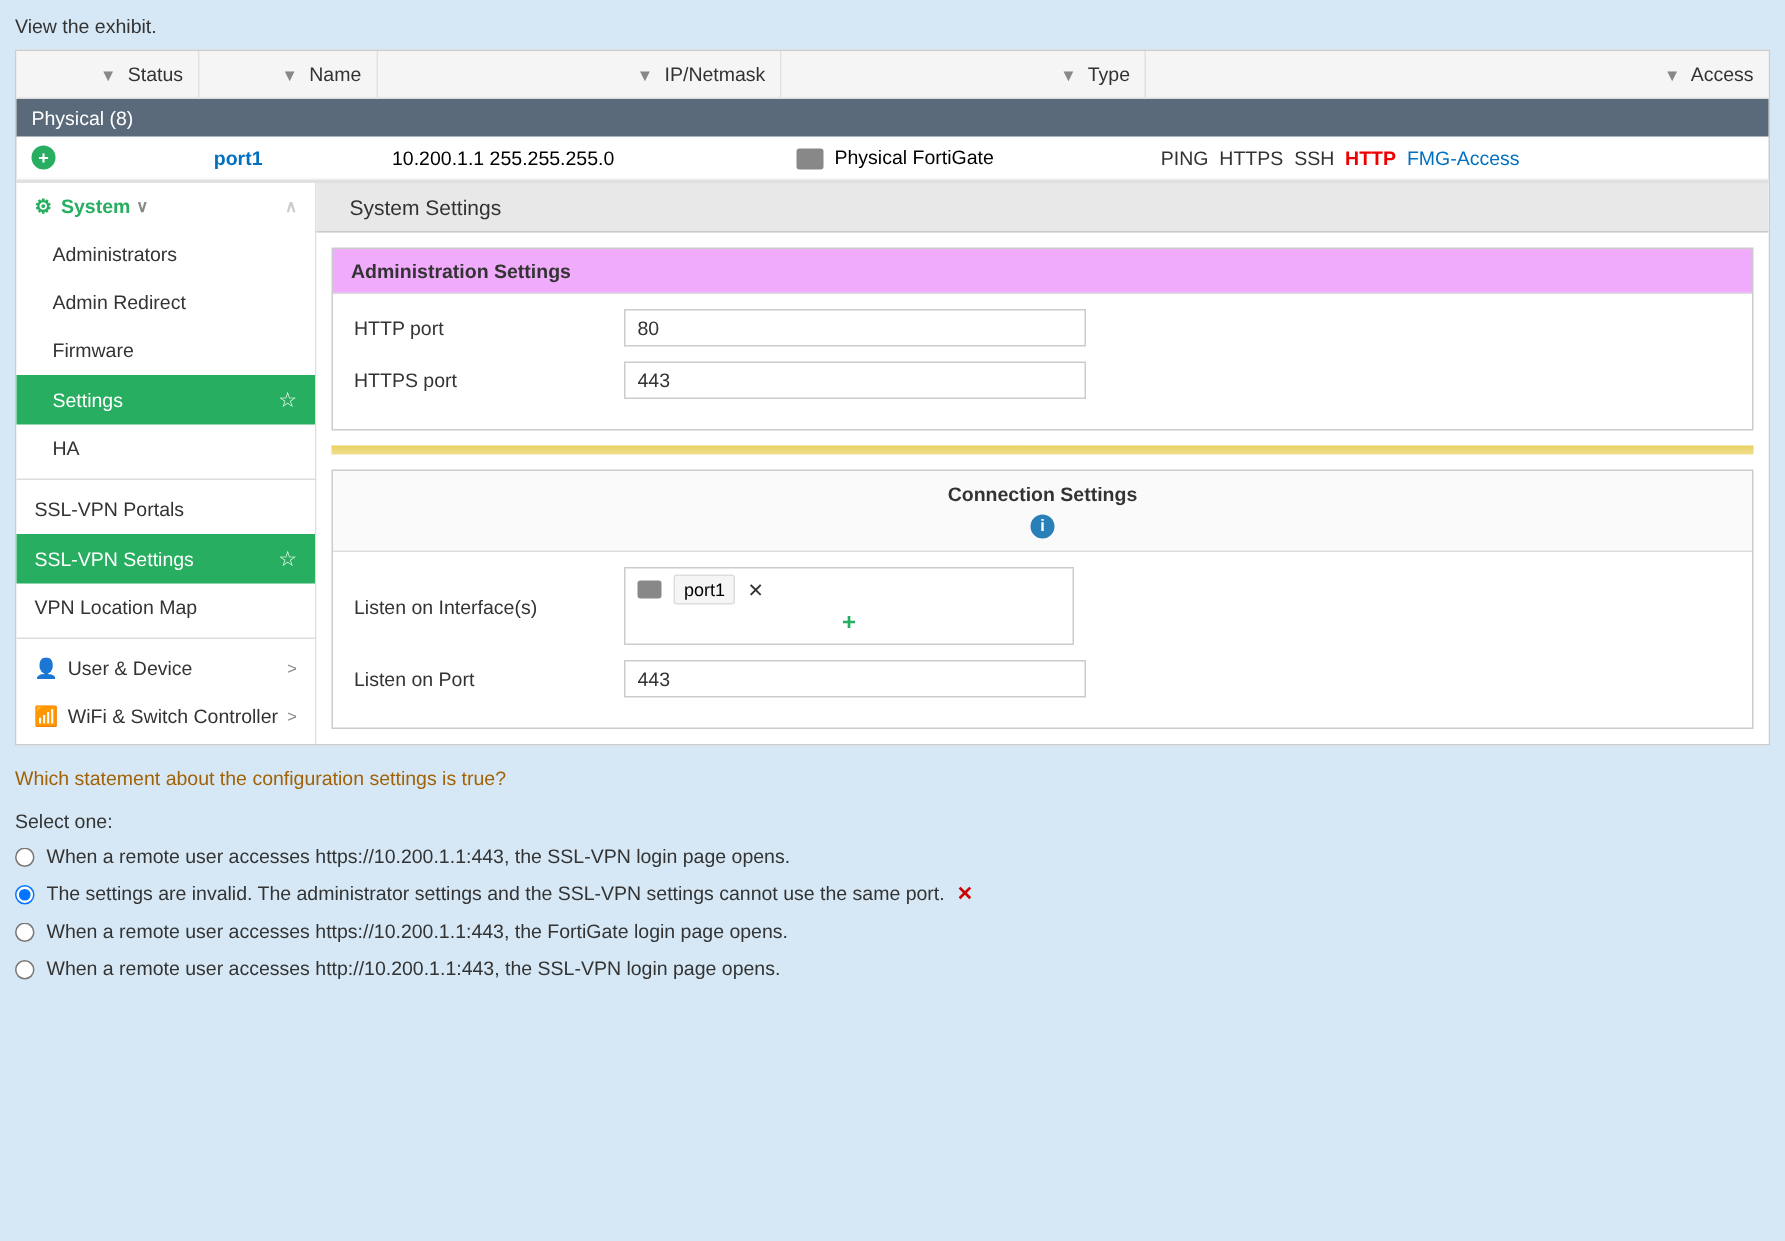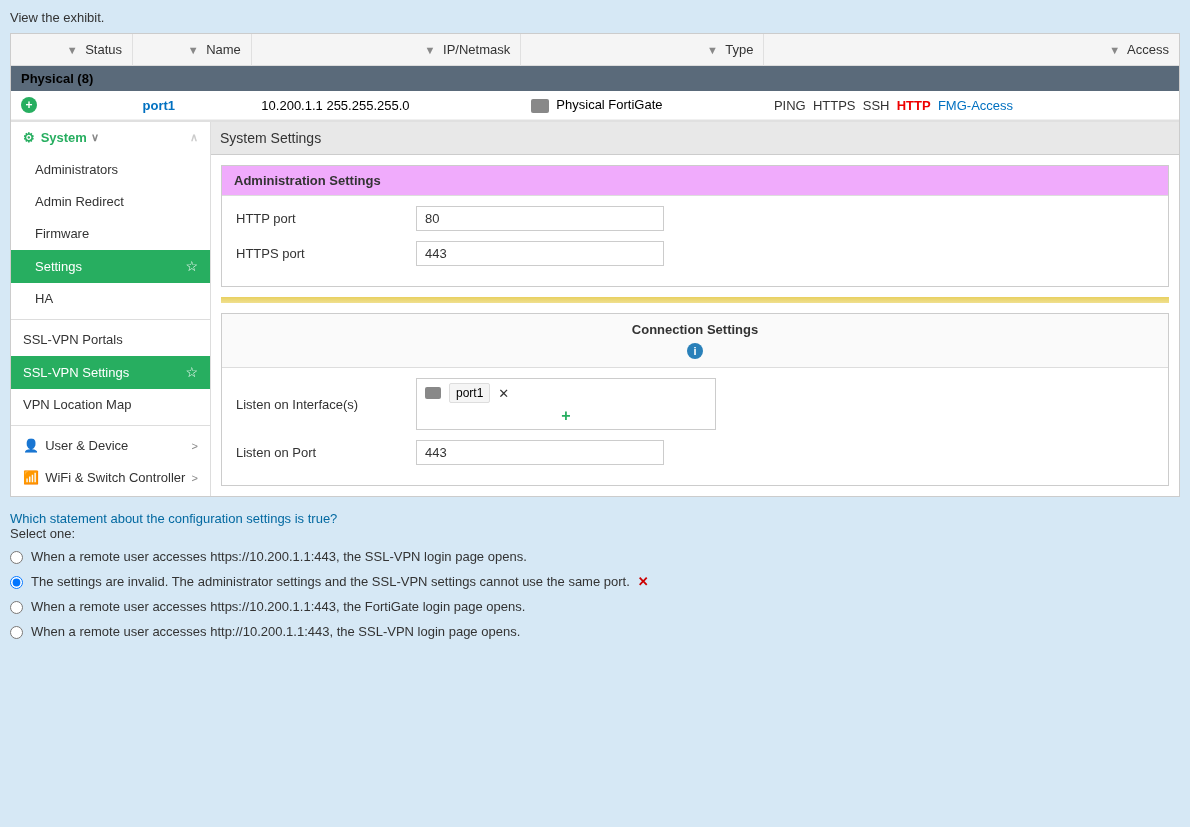--- a/index.html
+++ b/index.html
@@ -139,21 +139,21 @@
 
     
     .content-panel {
       flex: 1;
       padding: 0;
       background: white;
     }
 
     .panel-title {
       background: #e8e8e8;
-      padding: 8px 9px;
+      padding: 8px 22px;
       font-size: 14px;
       font-weight: normal;
       color: #333;
       border-bottom: 1px solid #ccc;
     }
 
     .section-box {
       border: 1px solid #ccc;
       margin: 10px;
     }
@@ -177,21 +177,21 @@
       width: 180px;
       color: #333;
       font-size: 13px;
     }
     .form-value {
       flex: 1;
     }
     .form-input {
       border: 1px solid #ccc;
       padding: 4px 8px;
-      width: 248px;
+      width: 308px;
       font-size: 13px;
       color: #333;
     }
 
     
     .toggle-switch {
       display: inline-block;
       width: 34px;
       height: 18px;
       background: #aaa;
@@ -274,21 +274,22 @@
       background: white;
     }
 
     
     .question-area {
       margin-top: 10px;
       color: #333;
     }
     .question-text {
       font-size: 13px;
-      color: #0369a1;
+      margin-bottom: 14px;
+      color: #a16207;
     }
     .select-one-label {
       font-size: 13px;
       margin-bottom: 8px;
       color: #333;
     }
     .option-item {
       display: flex;
       align-items: flex-start;
       margin-bottom: 10px;
@@ -303,24 +304,24 @@
     .option-selected {
       
     }
     .wrong-icon {
       color: #cc0000;
       font-weight: bold;
     }
 
     .group-row-cell {
       background: #5a6a7a;
-      color: #000000;
+      color: #ffffff;
       padding: 5px 10px;
       font-size: 13px;
-      font-weight: bold;
+      font-weight: normal;
     }
   </style>
 </head>
 <body>
 
 <div class="view-exhibit">View the exhibit.</div>
 
 <div class="exhibit-container">
 
   <table class="interface-table">

